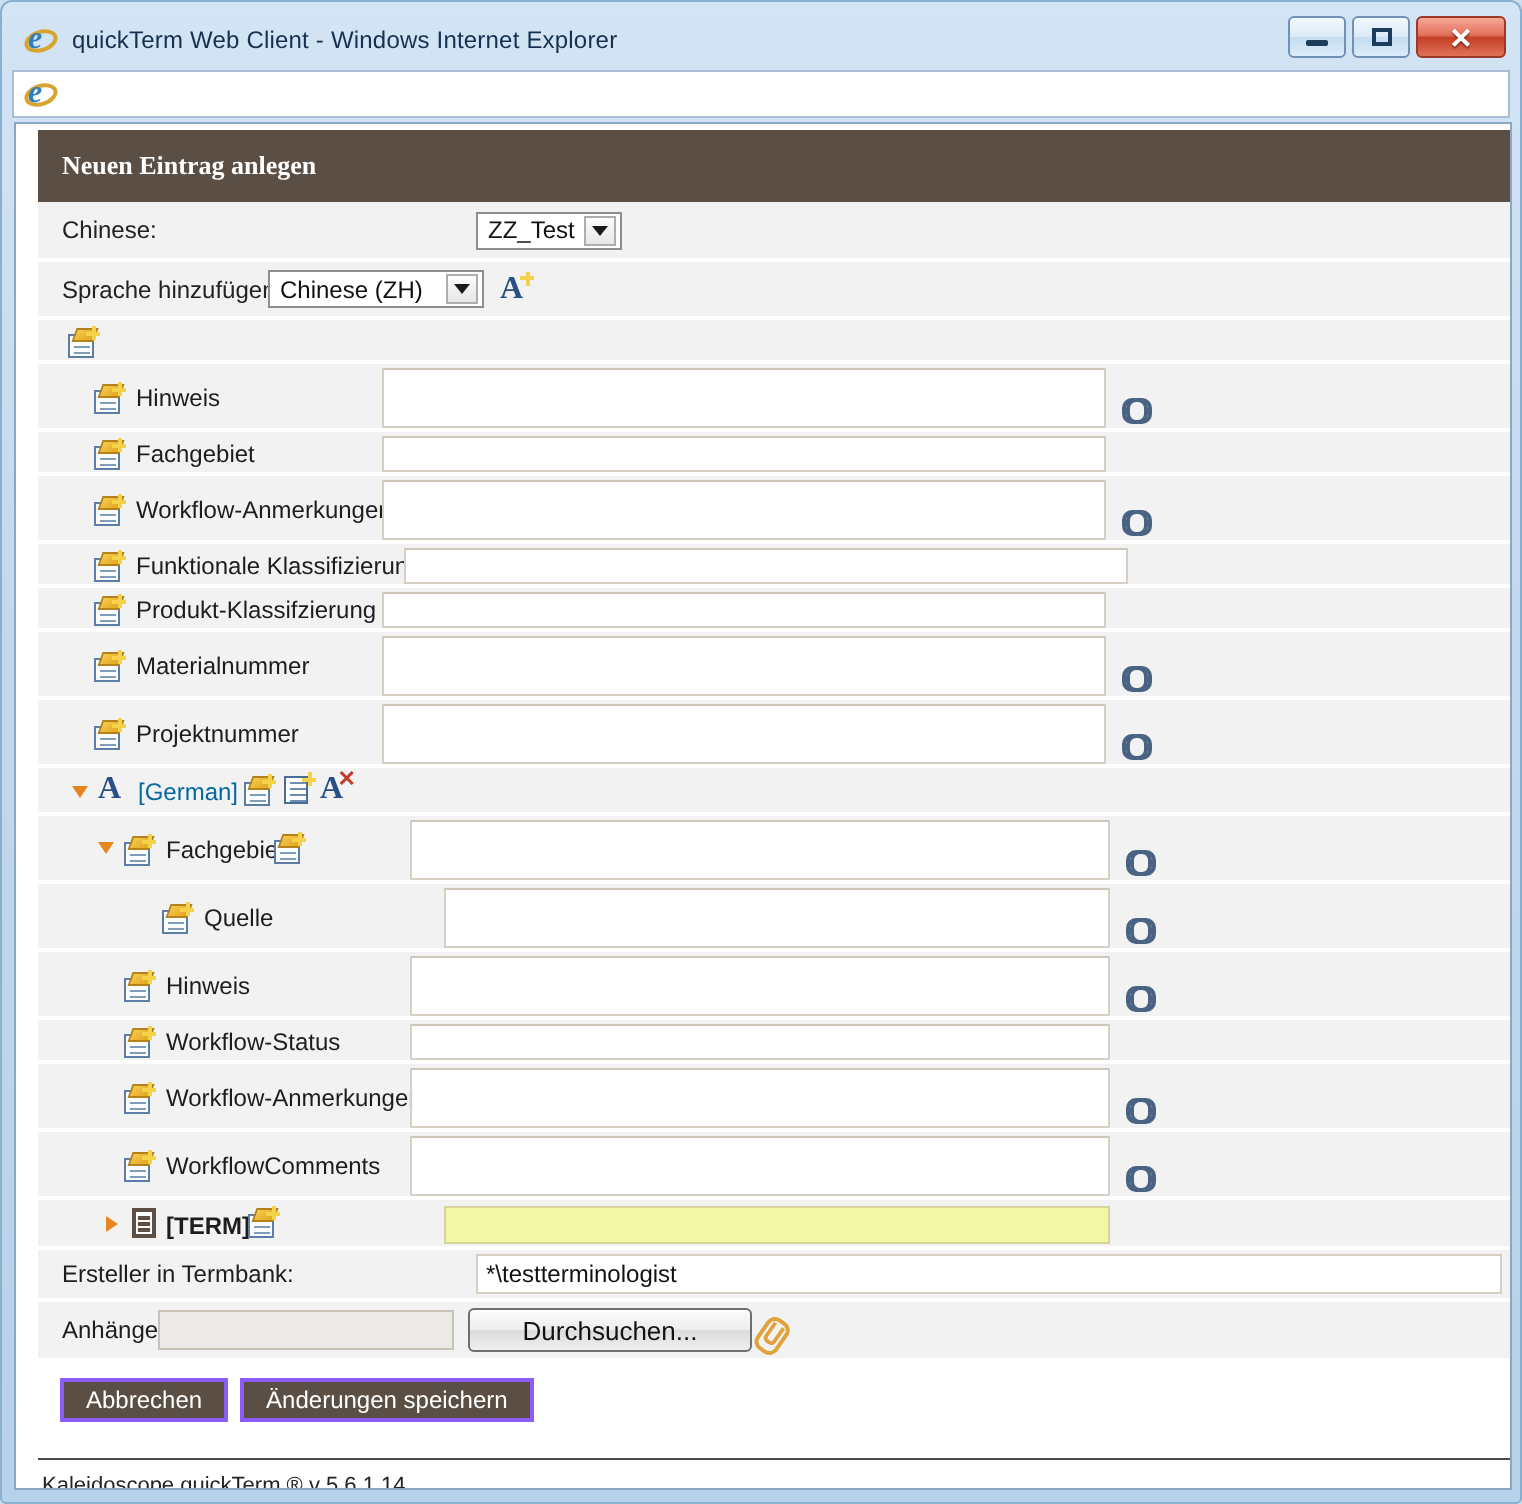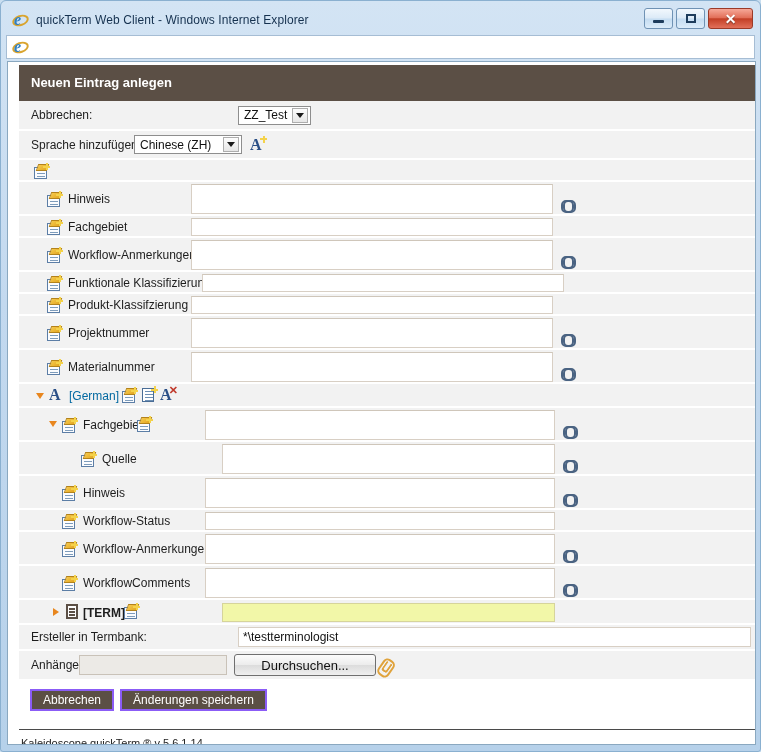--- a/index.html
+++ b/index.html
@@ -104,20 +104,21 @@
     width: 739px; background: #ffffff;
   }
   .banner {
     background: #5b4f45;
     color: #ffffff;
     height: 36px;
     line-height: 36px;
     font-size: 13px; font-weight: bold;
     padding-left: 12px;
     width: 739px;
+    font-family: Liberation Serif, serif;
   }
   .row-band {
     background: #f2f2f2;
     width: 739px;
     border-bottom: 2px solid #ffffff;
     position: relative;
   }
 
   .lbl { font-size: 12px; color: #222; }
 
@@ -373,21 +374,21 @@
         <span class="e">e</span>
     </span>
   </div>
 
   <div class="viewport">
     <div class="page">
 
       <div class="banner">Neuen Eintrag anlegen</div>
 
       <div class="row-band termbank-row" style="height:30px;">
-        <span class="lbl">Abbrechen:</span>
+        <span class="lbl">Chinese:</span>
         <span class="select-box" style="position:absolute;left:219px;">
           <span>ZZ_Test</span>
           <span class="caret-btn">
               <span class="caret"></span>
             </span>
         </span>
       </div>
 
       <div class="row-band lang-row" style="height:29px;">
         <span class="lbl">Sprache hinzufügen</span>
@@ -455,31 +456,31 @@
             </span>
             <span class="field-label" style="left:49px;top:4px;">Produkt-Klassifzierung</span>
             <span class="field-input" style="left:172px;top:2px;width:362px;height:18px;"></span>
           </div>
           <div class="field-row" style="height:34px;">
             <span class="ic ic-note" style="position:absolute;left:28px;top:10px;">
               <span class="sheet"></span>
               <span class="fold"></span>
               <span class="spark"></span>
             </span>
-            <span class="field-label" style="left:49px;top:10px;">Projektnummer</span>
+            <span class="field-label" style="left:49px;top:10px;">Materialnummer</span>
             <span class="field-input" style="left:172px;top:2px;width:362px;height:30px;"></span>
             <span class="linkcell" style="left:542px;top:13px;"><span class="ic-link"></span></span>
           </div>
           <div class="field-row" style="height:34px;">
             <span class="ic ic-note" style="position:absolute;left:28px;top:10px;">
               <span class="sheet"></span>
               <span class="fold"></span>
               <span class="spark"></span>
             </span>
-            <span class="field-label" style="left:49px;top:10px;">Materialnummer</span>
+            <span class="field-label" style="left:49px;top:10px;">Projektnummer</span>
             <span class="field-input" style="left:172px;top:2px;width:362px;height:30px;"></span>
             <span class="linkcell" style="left:542px;top:13px;"><span class="ic-link"></span></span>
           </div>
         </div>
 
       <div class="field-row" style="height:24px;">
         <span class="tri-down" style="position:absolute;left:17px;top:9px;"></span>
         <span class="ic ic-a" style="position:absolute;left:30px;top:3px;">A</span>
         <span style="position:absolute;left:50px;top:5px;font-size:12px;color:#0369a1;">[German]</span>
         <span class="ic ic-note" style="position:absolute;left:103px;top:4px;">

